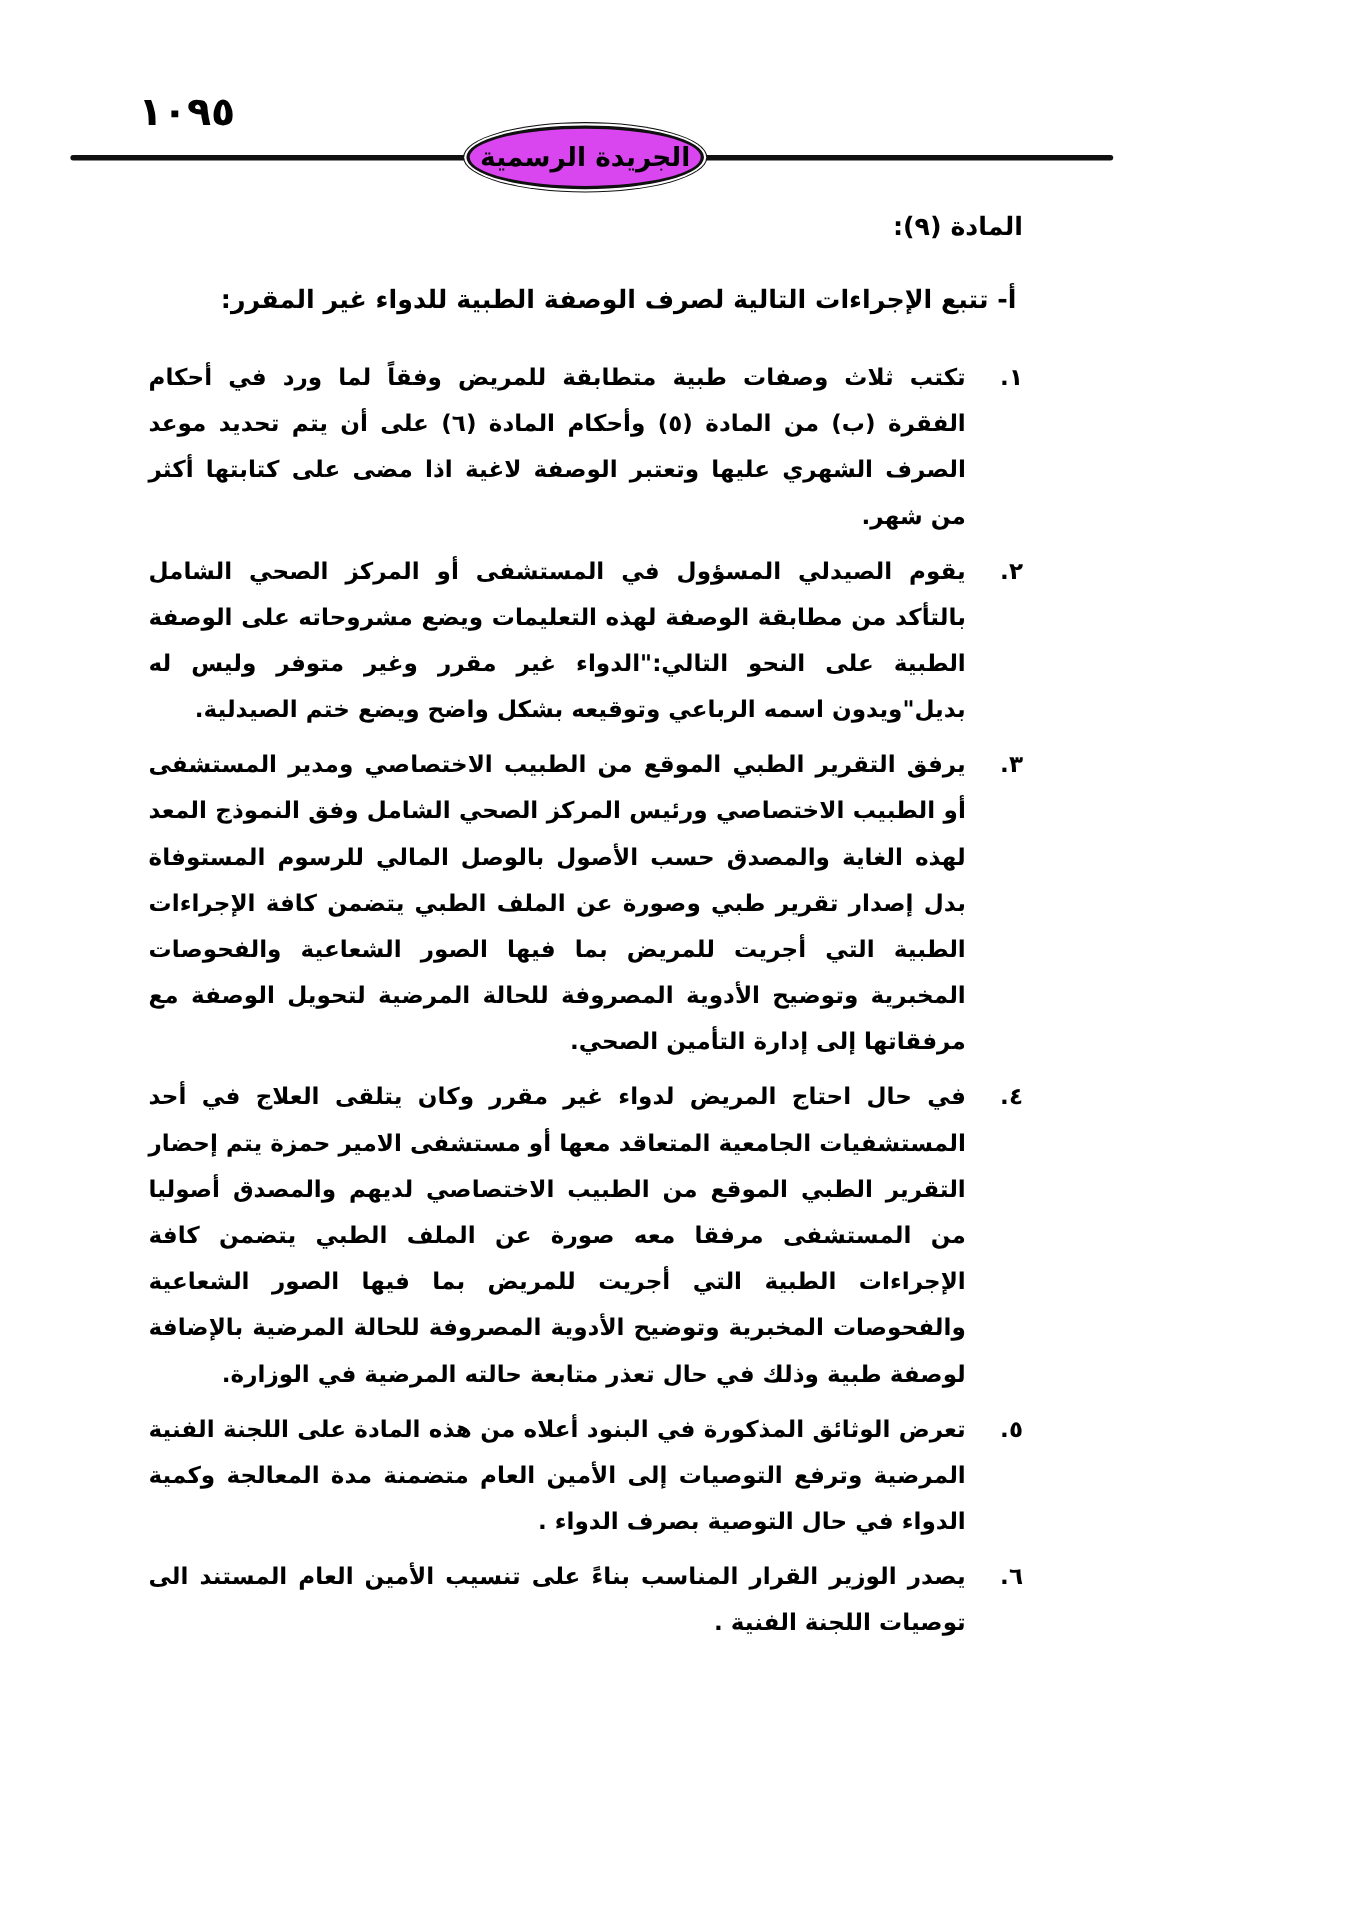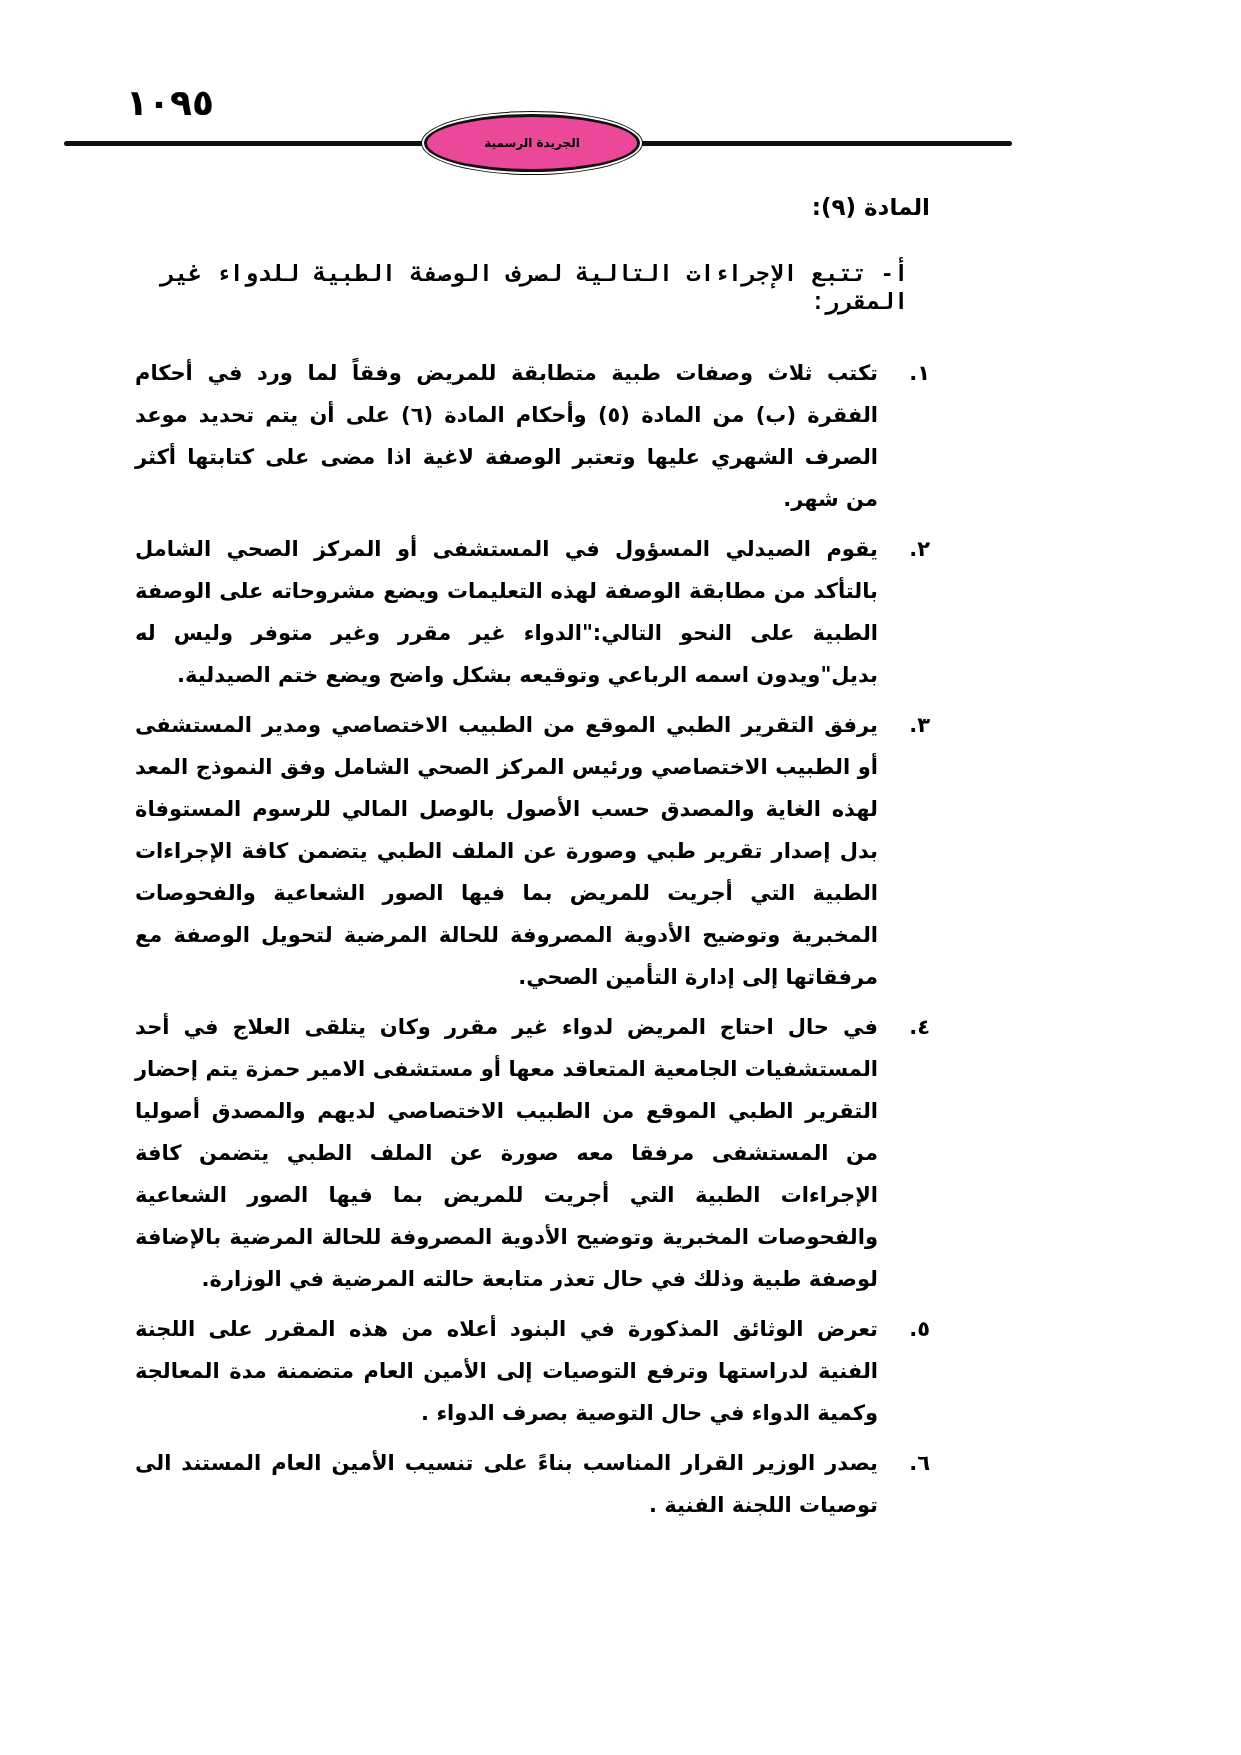--- a/index.html
+++ b/index.html
@@ -34,50 +34,49 @@
     height: 5px;
     background: #101010;
     border-radius: 3px;
   }
   .gazette-badge {
     position: absolute;
     top: 114px;
     left: 424px;
     width: 216px;
     height: 58px;
-    background: #ec4899;
+    background: #d946ef;
     border: 3px solid #101010;
     border-radius: 50%;
     box-shadow: 0 0 0 2px #ffffff, 0 0 0 3px #101010;
     display: flex;
     align-items: center;
     justify-content: center;
     direction: rtl;
-    font-size: 12px;
+    font-size: 24px;
     font-weight: bold;
   }
   .content {
     position: absolute;
     top: 194px;
     right: 311px;
     width: 795px;
     direction: rtl;
     font-weight: bold;
   }
   .article-title {
     font-size: 23px;
     text-align: right;
     margin-bottom: 40px;
   }
   .article-intro {
     font-size: 23px;
     text-align: right;
-    margin-right: 22px;
+    margin-right: 6px;
     margin-bottom: 36px;
-    font-family: Liberation Mono, monospace;
   }
   .item {
     display: flex;
     font-size: 21px;
     line-height: 42px;
     margin-bottom: 8px;
   }
   .item .num {
     flex: 0 0 52px;
     width: 52px;
@@ -123,21 +122,21 @@
       <div class="txt">يرفق التقرير الطبي الموقع من الطبيب الاختصاصي ومدير المستشفى أو الطبيب الاختصاصي ورئيس المركز الصحي الشامل وفق النموذج المعد لهذه الغاية والمصدق حسب الأصول بالوصل المالي للرسوم المستوفاة بدل إصدار تقرير طبي وصورة عن الملف الطبي يتضمن كافة الإجراءات الطبية التي أجريت للمريض بما فيها الصور الشعاعية والفحوصات المخبرية وتوضيح الأدوية المصروفة للحالة المرضية لتحويل الوصفة مع مرفقاتها إلى إدارة التأمين الصحي.</div>
     </div>
 
     <div class="item">
       <div class="num">٤.</div>
       <div class="txt">في حال احتاج المريض لدواء غير مقرر وكان يتلقى العلاج في أحد المستشفيات الجامعية المتعاقد معها أو مستشفى الامير حمزة يتم إحضار التقرير الطبي الموقع من الطبيب الاختصاصي لديهم والمصدق أصوليا من المستشفى مرفقا معه صورة عن الملف الطبي يتضمن كافة الإجراءات الطبية التي أجريت للمريض بما فيها الصور الشعاعية والفحوصات المخبرية وتوضيح الأدوية المصروفة للحالة المرضية بالإضافة لوصفة طبية وذلك في حال تعذر متابعة حالته المرضية في الوزارة.</div>
     </div>
 
     <div class="item">
       <div class="num">٥.</div>
-      <div class="txt">تعرض الوثائق المذكورة في البنود أعلاه من هذه المقرر على اللجنة الفنية لدراستها وترفع التوصيات إلى الأمين العام متضمنة مدة المعالجة وكمية الدواء في حال التوصية بصرف الدواء .</div>
+      <div class="txt">تعرض الوثائق المذكورة في البنود أعلاه من هذه المادة على اللجنة الفنية المرضية وترفع التوصيات إلى الأمين العام متضمنة مدة المعالجة وكمية الدواء في حال التوصية بصرف الدواء .</div>
     </div>
 
     <div class="item">
       <div class="num">٦.</div>
       <div class="txt">يصدر الوزير القرار المناسب بناءً على تنسيب الأمين العام المستند الى توصيات اللجنة الفنية .</div>
     </div>
 
   </div>
 </div>
 

